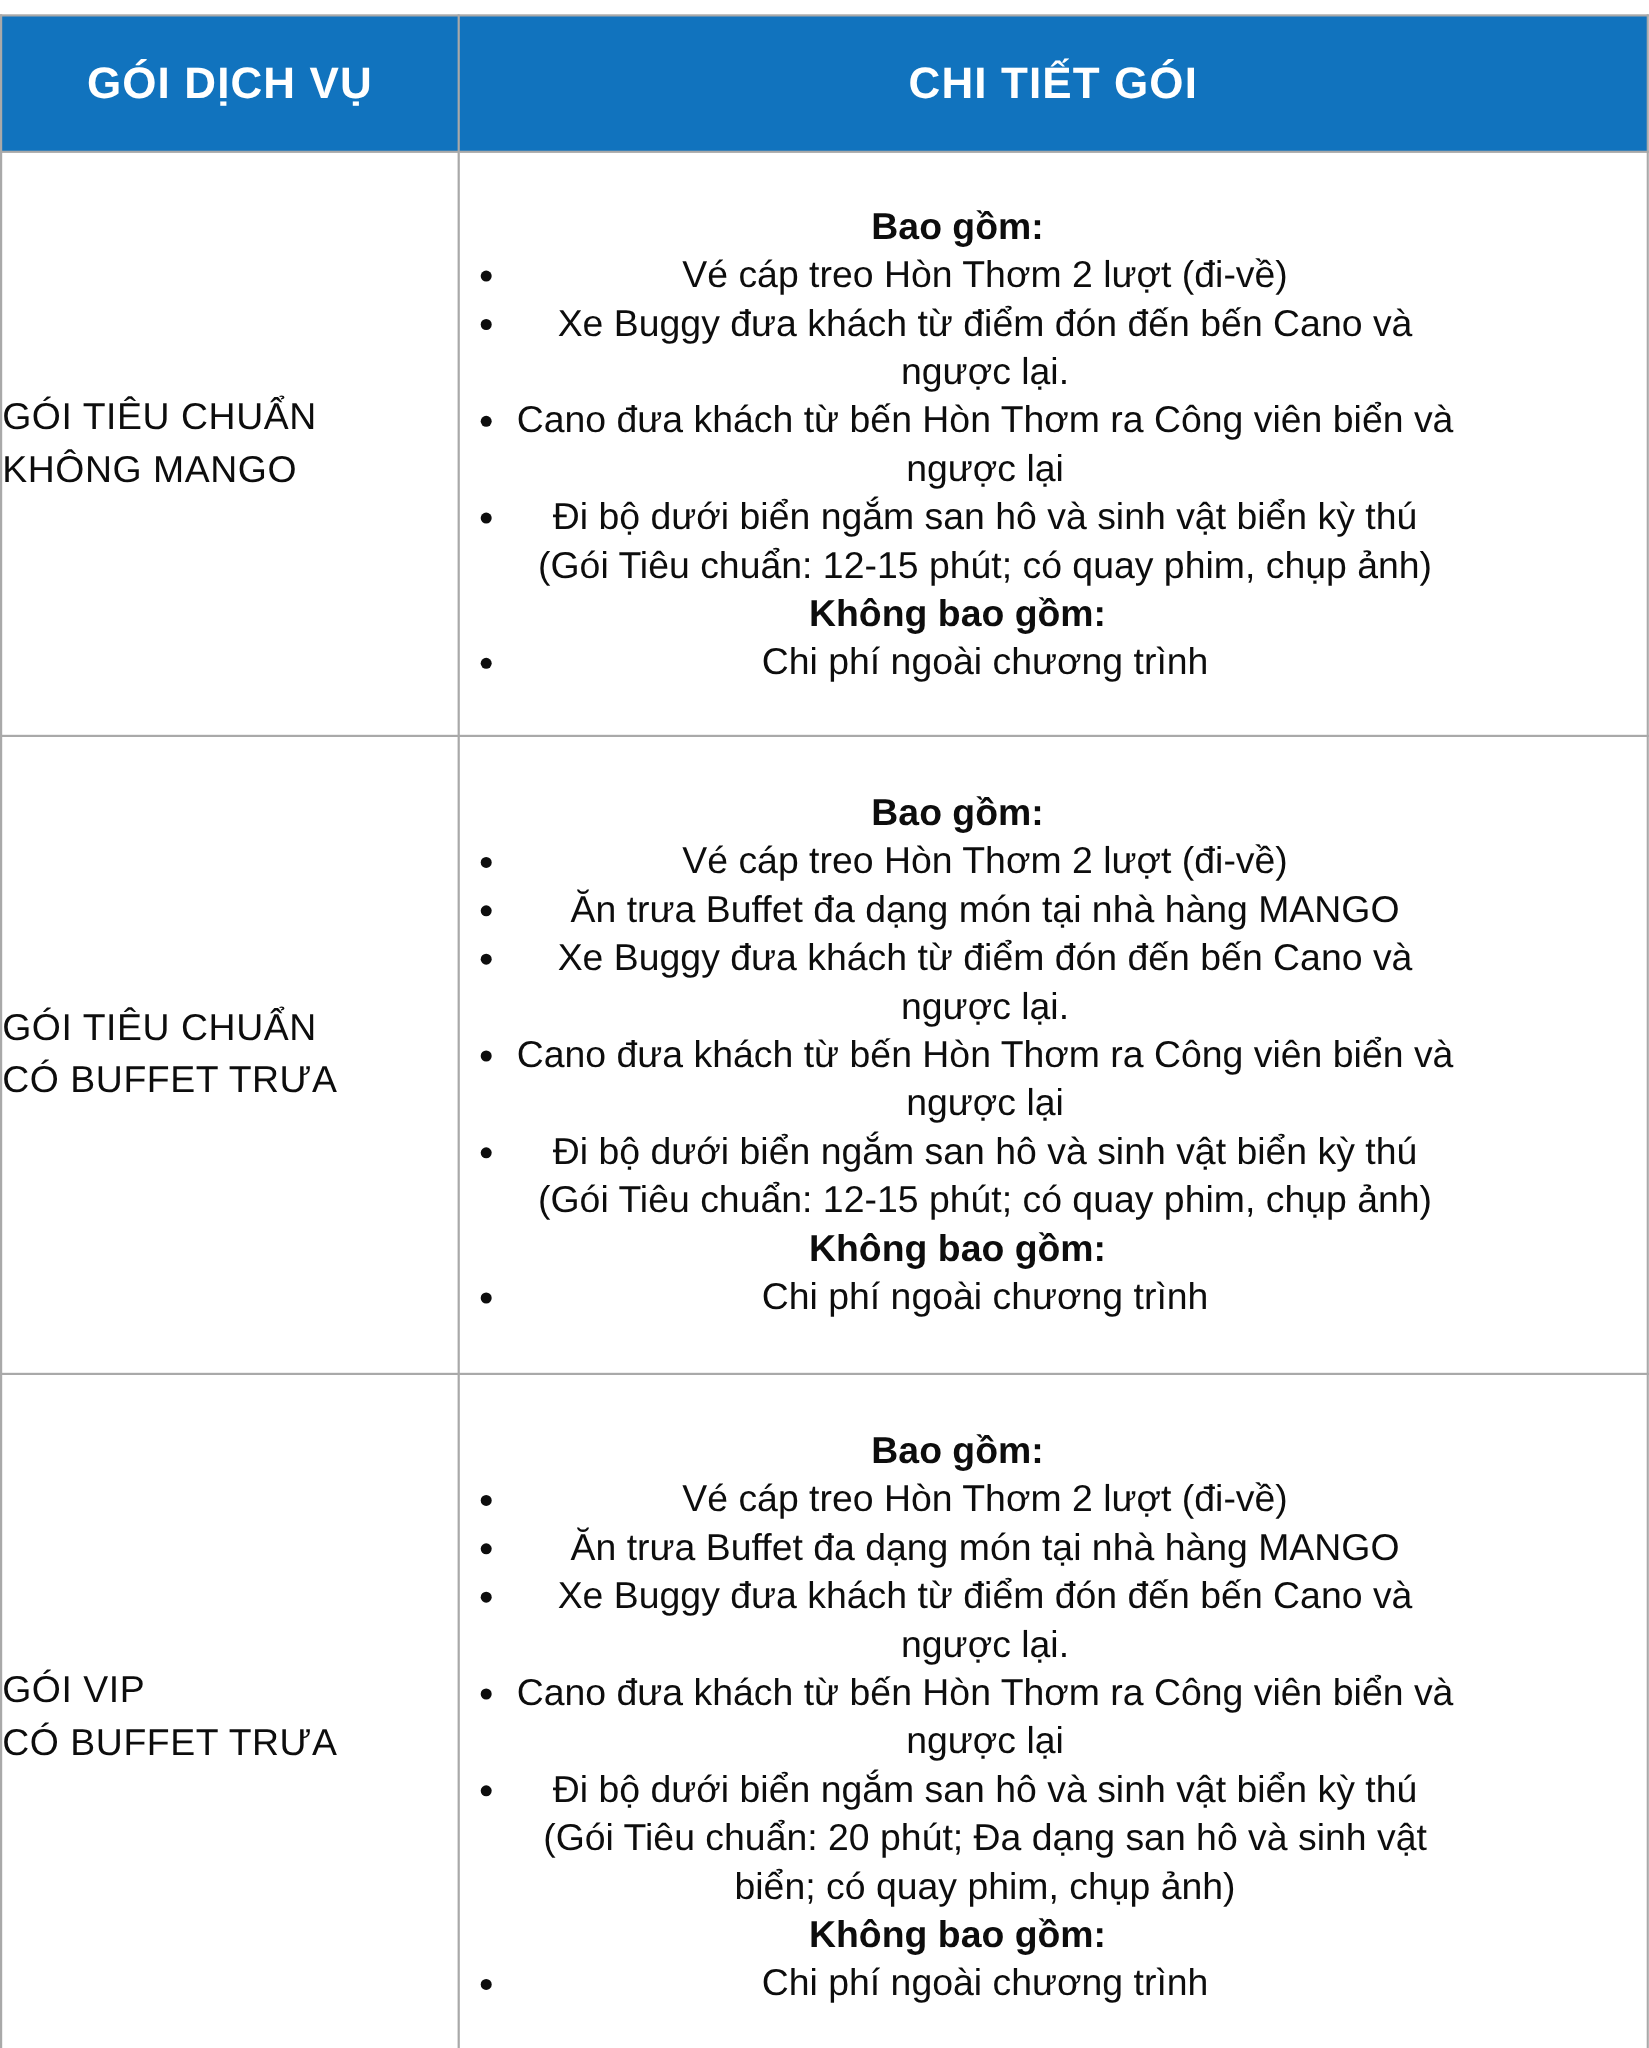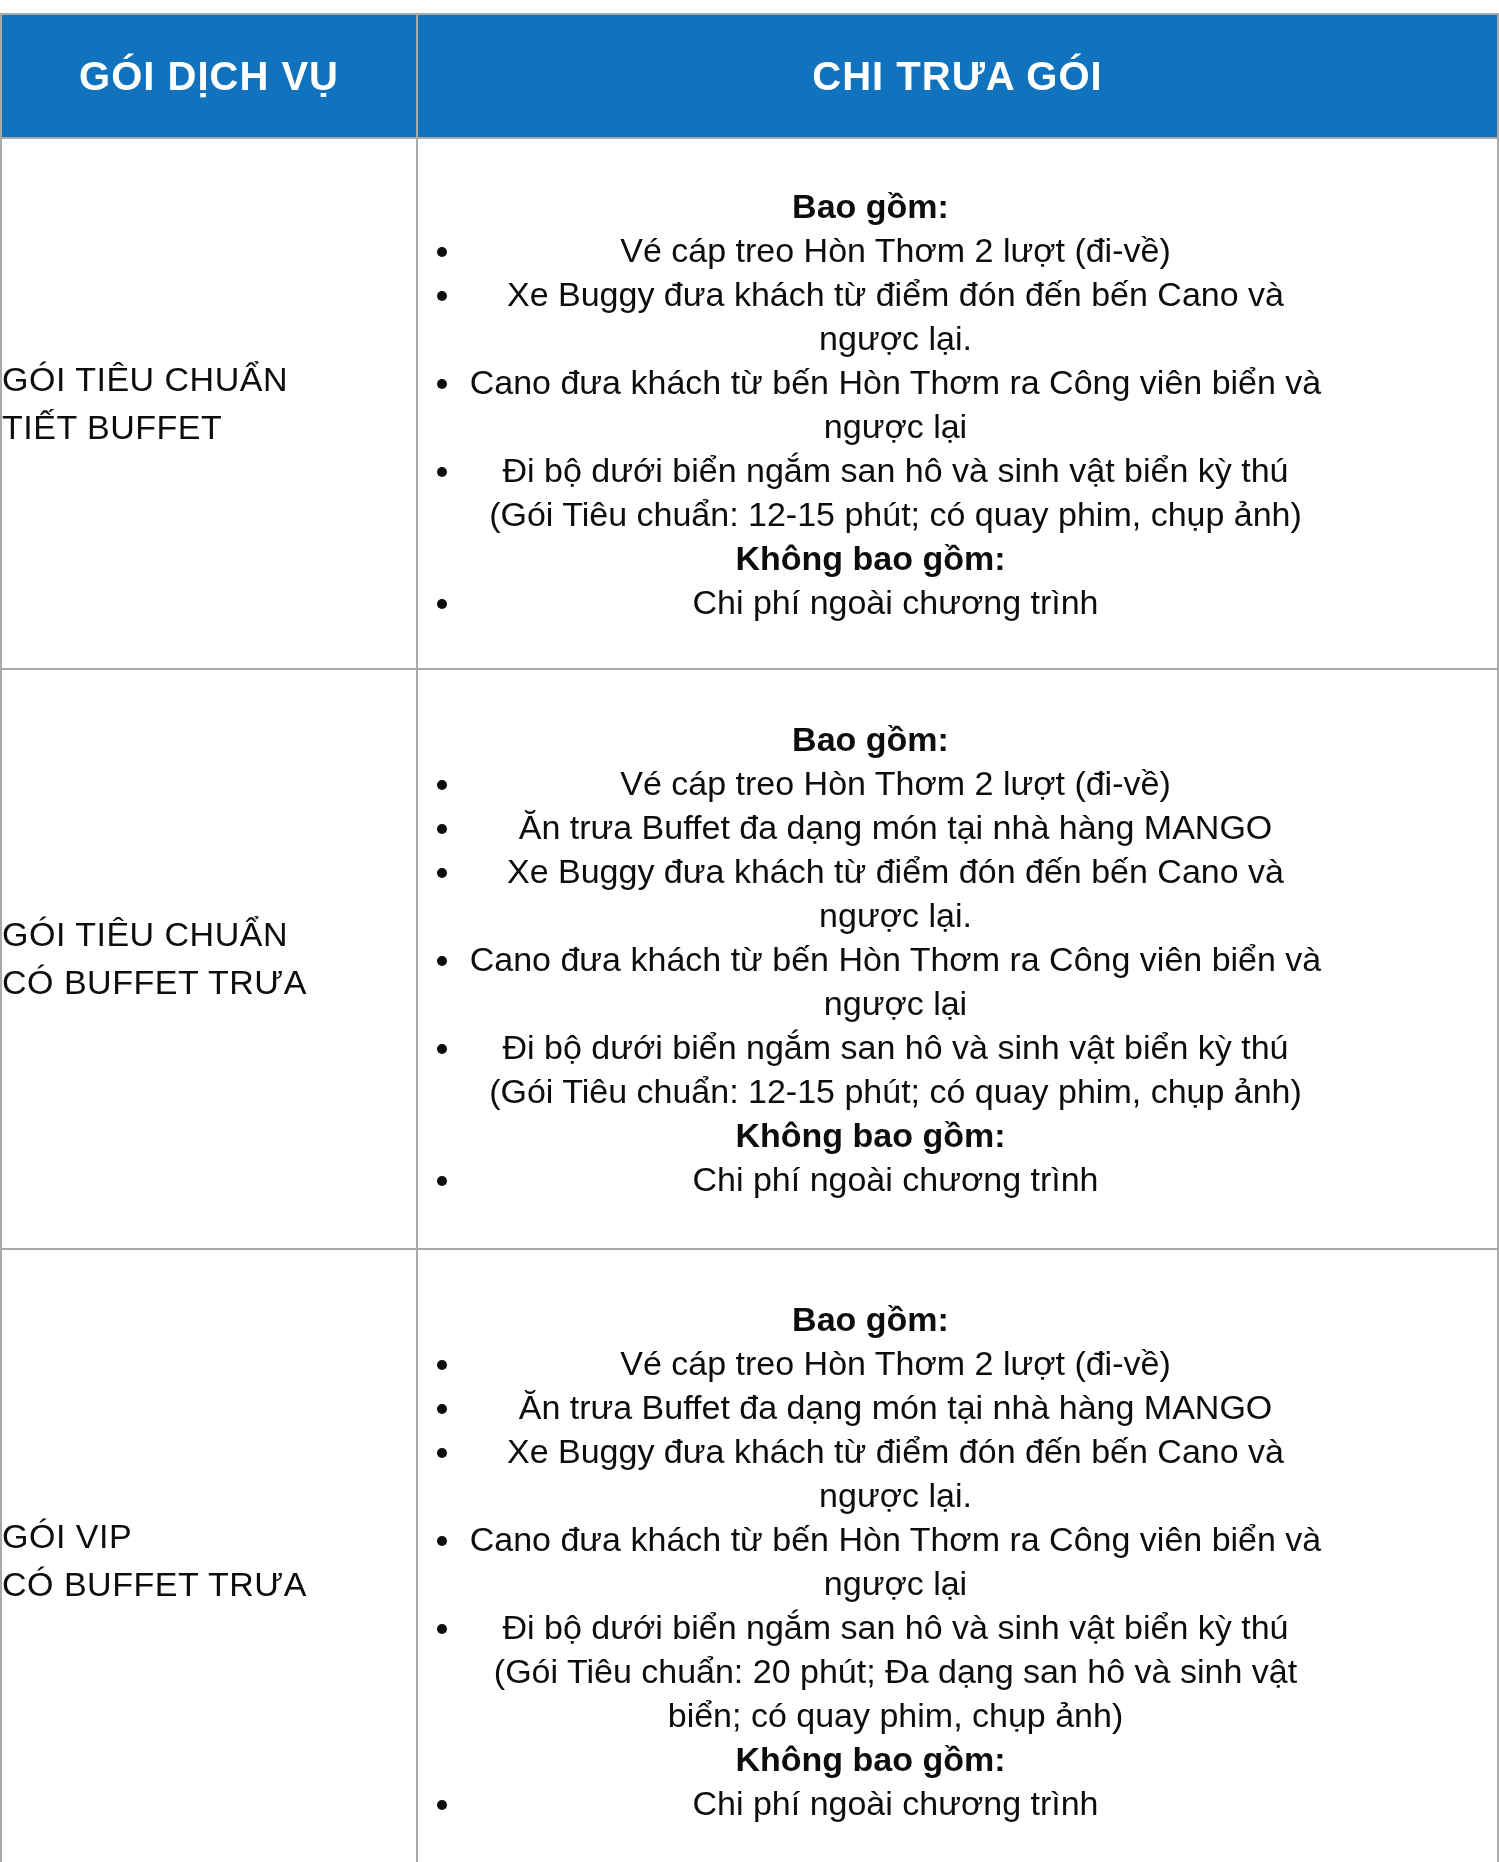--- a/index.html
+++ b/index.html
@@ -75,29 +75,29 @@
 <body>
 
 <table class="pkg-table">
   <colgroup>
     <col style="width:416px">
     <col>
   </colgroup>
   <thead>
     <tr>
       <th class="hdr">GÓI DỊCH VỤ</th>
-      <th class="hdr">CHI TRƯA GÓI</th>
+      <th class="hdr">CHI TIẾT GÓI</th>
     </tr>
   </thead>
   <tbody>
       <tr class="row-0">
         <td class="pkg-cell">
           <div class="pkg-name">
             <span>GÓI TIÊU CHUẨN</span>
-            <span>TIẾT BUFFET</span>
+            <span>KHÔNG MANGO</span>
           </div>
         </td>
         <td class="det-cell">
           <div class="det-content">
             <div class="sec-title">Bao gồm:</div>
             <ul class="detail-list">
               <li>Vé cáp treo Hòn Thơm 2 lượt (đi-về)</li>
               <li>Xe Buggy đưa khách từ điểm đón đến bến Cano và ngược lại.</li>
               <li>Cano đưa khách từ bến Hòn Thơm ra Công viên biển và ngược lại</li>
               <li>Đi bộ dưới biển ngắm san hô và sinh vật biển kỳ thú (Gói Tiêu chuẩn: 12-15 phút; có quay phim, chụp ảnh)</li>

